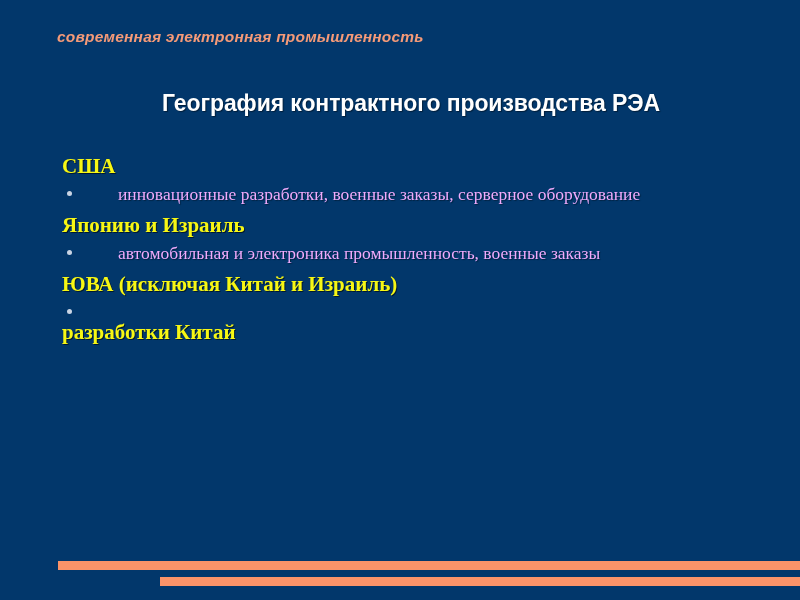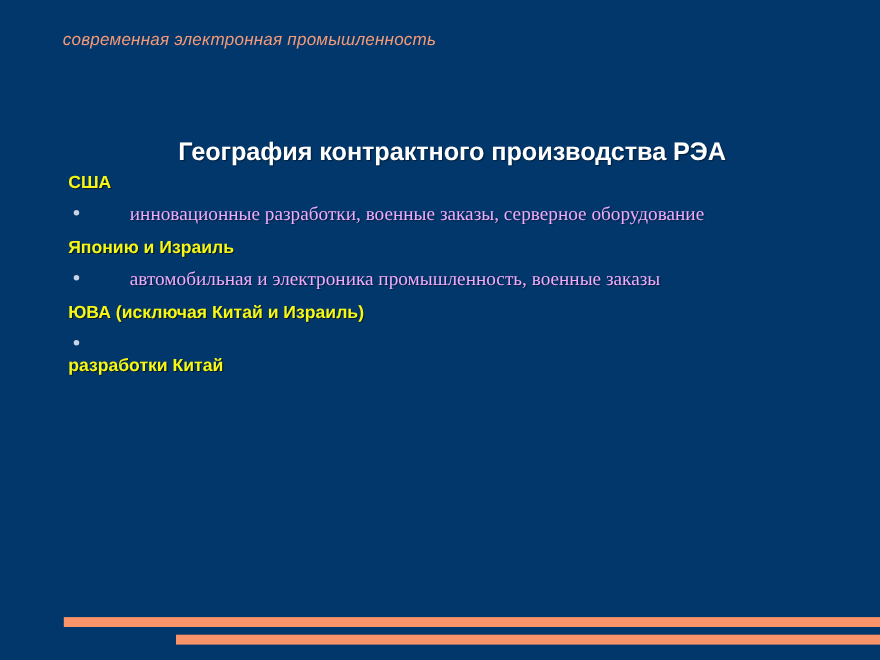--- a/index.html
+++ b/index.html
@@ -21,21 +21,21 @@
     background: #02376b;
   }
 
   
   .slide-header {
     position: absolute;
     left: 57px;
     top: 28px;
     font-family: "Liberation Sans", "DejaVu Sans", sans-serif;
     font-style: italic;
-    font-weight: normal;
+    font-weight: bold;
     font-size: 15.5px;
     letter-spacing: 0.2px;
     color: #f59a78;
     white-space: nowrap;
   }
 
   
   .slide-title {
     position: absolute;
     left: 0;
@@ -43,39 +43,38 @@
     top: 90px;
     text-align: center;
     padding-left: 22px;
     font-family: "Liberation Sans", "DejaVu Sans", sans-serif;
     font-weight: bold;
     font-size: 23px;
     color: #ffffff;
     letter-spacing: -0.1px;
     text-shadow: 1px 1px 1px rgba(0, 0, 0, 0.45);
     white-space: nowrap;
-    margin-top: 34px;
   }
 
   
   .body-area {
     position: absolute;
     left: 62px;
     top: 152px;
     width: 690px;
   }
 
   .section {
     margin: 0 0 2px 0;
   }
 
   .section-heading {
-    font-family: Liberation Sans, sans-serif;
+    font-family: Liberation Serif, serif;
     font-weight: bold;
-    font-size: 16px;
+    font-size: 21px;
     line-height: 29px;
     color: #f7f714;
     text-shadow: 1px 1px 0 rgba(0, 0, 0, 0.55);
     white-space: nowrap;
     margin: 0;
     padding: 0;
   }
 
   .bullet-row {
     display: flex;

